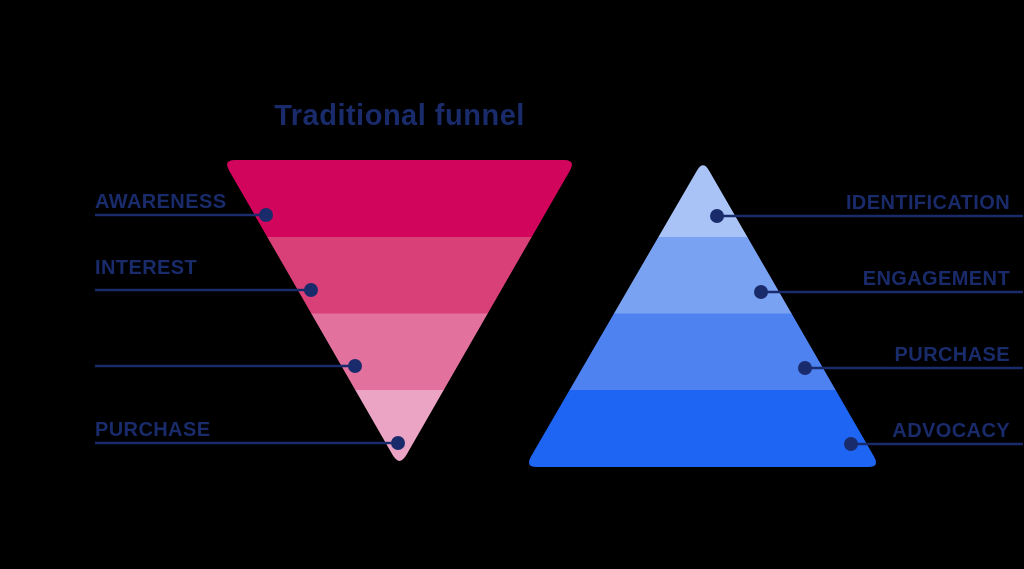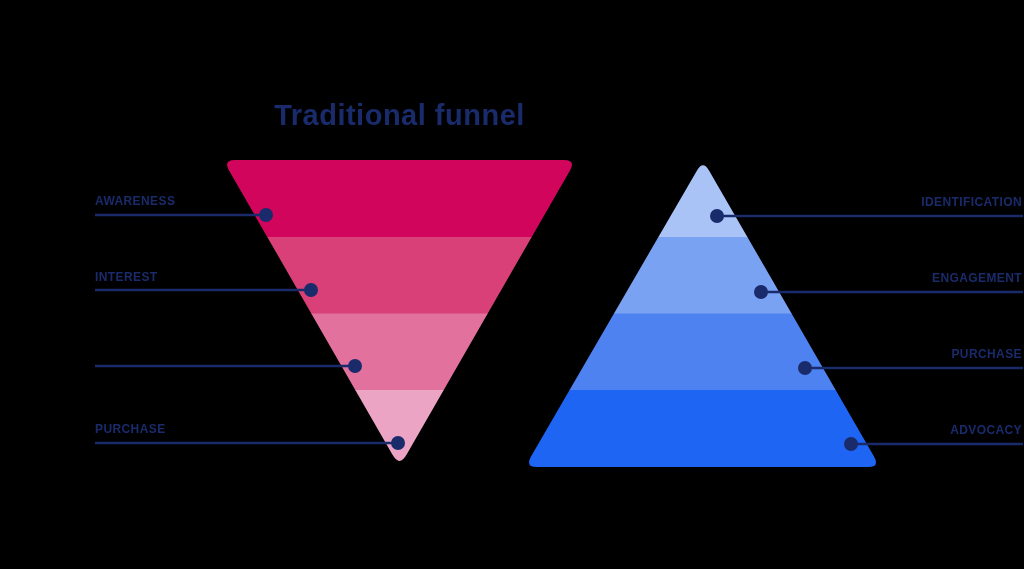--- a/index.html
+++ b/index.html
@@ -11,25 +11,25 @@
   .svg-layer { position:absolute; left:0; top:0; }
   .funnel-title {
     position:absolute; top:99px; height:32px; line-height:32px;
     text-align:center; font-size:29px; font-weight:700; letter-spacing:0.5px;
     color:var(--navy);
   }
   .title-trad { left:175px; width:353px; }
   .title-abm  { left:477px; width:355px; }
   .stage-label {
     position:absolute; height:18px; line-height:18px;
-    font-size:12px; font-weight:700; letter-spacing:0.4px;
+    font-size:20px; font-weight:700; letter-spacing:0.4px;
     color:var(--navy); white-space:nowrap;
   }
   .stage-label.left  { left:47px;  text-align:left; }
-  .stage-label.right { right:50px; text-align:right; }
+  .stage-label.right { right:62px; text-align:right; }
 </style>
 </head>
 <body>
 
 <div class="canvas">
 
   <svg class="svg-layer" width="1024" height="569" viewBox="0 0 1024 569">
     <defs>
       <clipPath id="clip-trad">
         <path d="M 187 160 L 516 160 Q 528 160 522 170.4 L 358.5 454.8 Q 351.5 467 344.5 454.8 L 181 170.4 Q 175 160 187 160 Z"></path>
@@ -72,20 +72,20 @@
     </g>
     <circle cx="669" cy="216" r="7" fill="#1A2B6B"></circle>
     <circle cx="713" cy="292" r="7" fill="#1A2B6B"></circle>
     <circle cx="757" cy="368" r="7" fill="#1A2B6B"></circle>
     <circle cx="803" cy="444" r="7" fill="#1A2B6B"></circle>
   </svg>
 
   <div class="funnel-title title-trad">Traditional funnel</div>
 
   <div class="stage-label left" style="top:192px;">AWARENESS</div>
-  <div class="stage-label left" style="top:268px;">INTEREST</div>
+  <div class="stage-label left" style="top:258px;">INTEREST</div>
   <div class="stage-label left" style="top:420px;">PURCHASE</div>
 
   <div class="stage-label right" style="top:193px;">IDENTIFICATION</div>
   <div class="stage-label right" style="top:269px;">ENGAGEMENT</div>
   <div class="stage-label right" style="top:345px;">PURCHASE</div>
   <div class="stage-label right" style="top:421px;text-align:right;">ADVOCACY</div>
 </div>
 
 </body></html>

